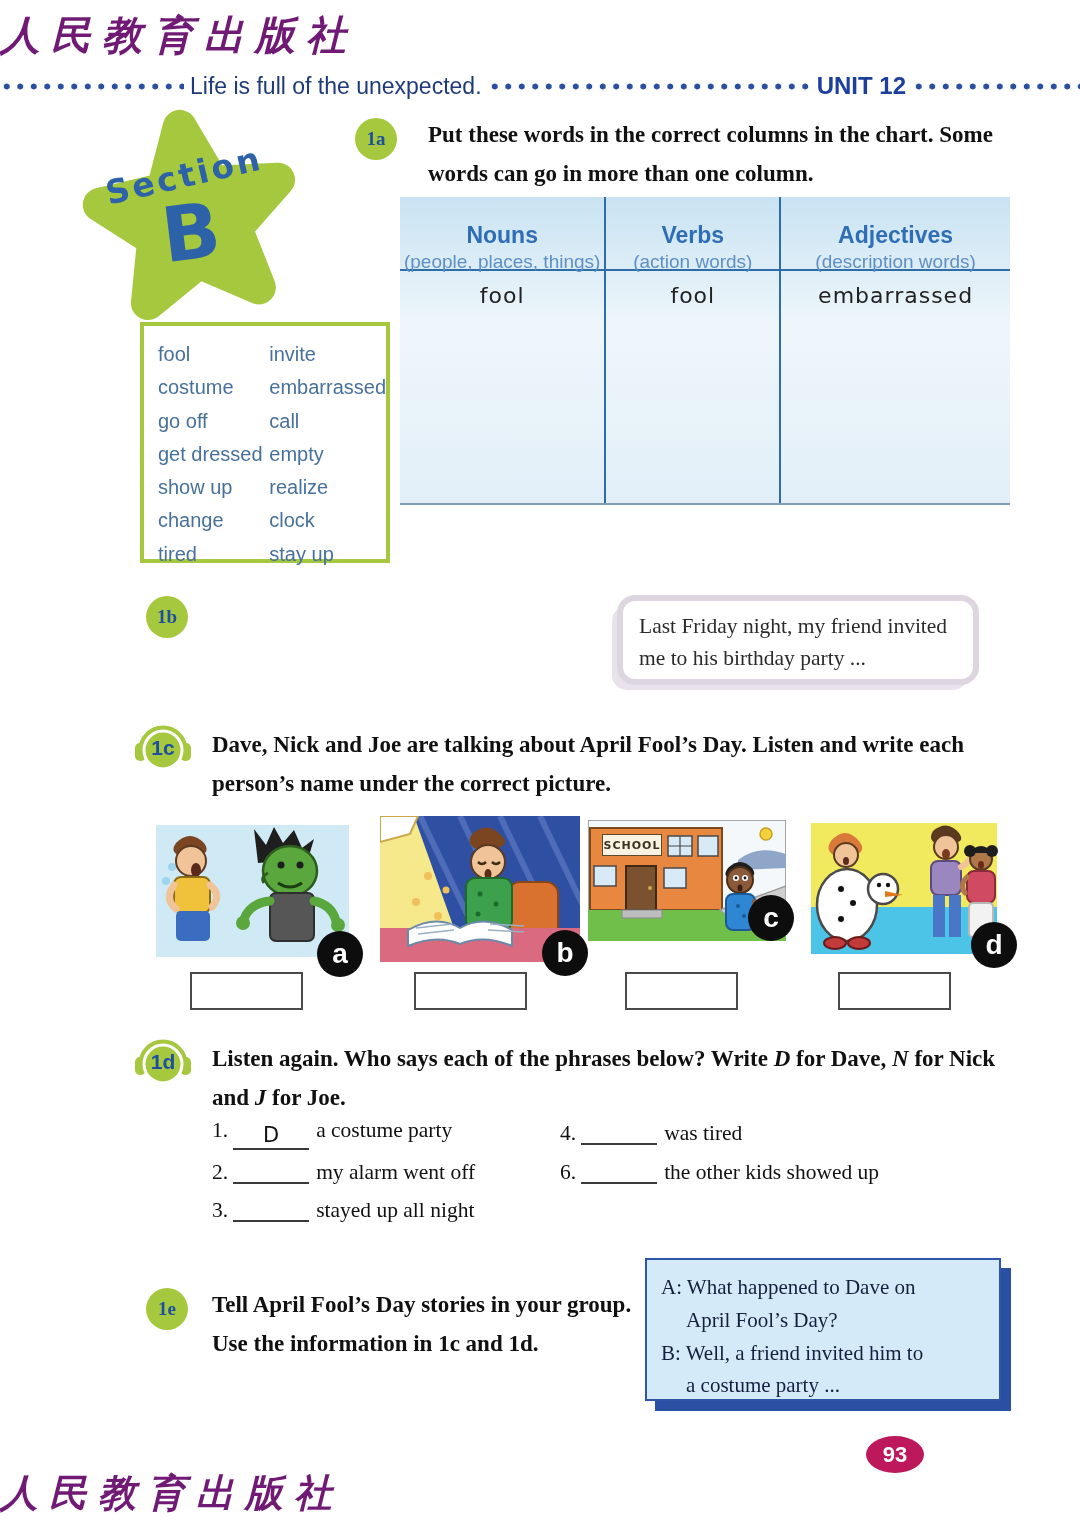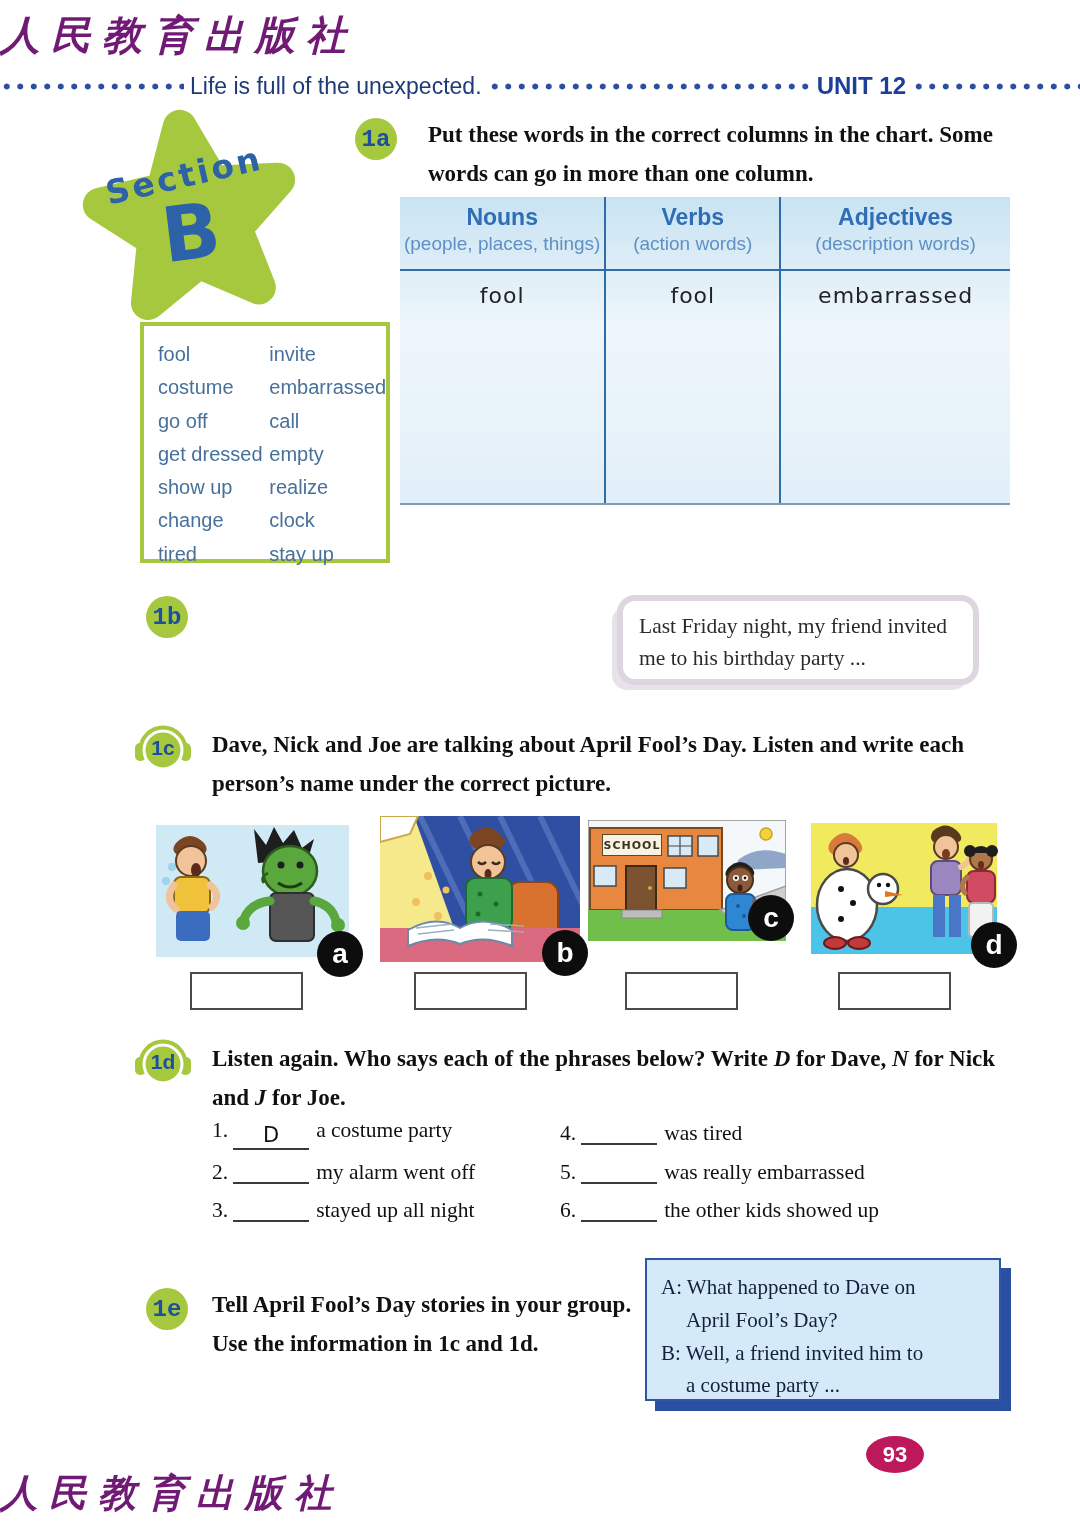--- a/index.html
+++ b/index.html
@@ -24,40 +24,40 @@
 
   
   .star-wrap{position:absolute;left:70px;top:96px;width:244px;height:240px;}
   .star-word{position:absolute;left:34px;top:60px;transform:rotate(-13deg);
              font-family:"DejaVu Sans",sans-serif;font-weight:bold;font-size:33px;color:#2d62a8;letter-spacing:3px;}
   .star-letter{position:absolute;left:92px;top:92px;transform:rotate(-7deg);
                font-family:"DejaVu Sans",sans-serif;font-weight:bold;font-size:76px;color:#2d62a8;}
 
   
   .badge{position:absolute;width:42px;height:42px;border-radius:50%;background:#a6c83e;
-         color:#1d4f9e;font-family:Liberation Mono, monospace;font-weight:bold;font-size:24px;
+         color:#1d4f9e;font-family:Liberation Serif, serif;font-weight:bold;font-size:19px;
          display:flex;align-items:center;justify-content:center;text-align:right;}
   .badge-hp{position:absolute;width:60px;height:56px;}
   .badge-hp .hp-label{position:absolute;left:0;top:10px;width:60px;height:40px;
         display:flex;align-items:center;justify-content:center;
         color:#1d4f9e;font-family:"Liberation Sans",sans-serif;font-weight:bold;font-size:21px;}
 
   
   .instr{position:absolute;font-weight:bold;font-size:23px;line-height:1.68;color:#101010;}
   .instr i{font-weight:bold;}
 
   
   .chart{position:absolute;left:400px;top:197px;width:610px;height:308px;display:flex;
          background:linear-gradient(180deg,#c9e3f2 0%,#eef6fb 42%,#e2eff8 100%);
          border-bottom:2px solid #7d9cb5;box-sizing:border-box;}
   .chart .col{display:flex;flex-direction:column;box-sizing:border-box;}
   .chart .col:nth-child(1){width:33.5%;}
   .chart .col:nth-child(2){width:29%;border-left:2px solid #2e6da8;border-right:2px solid #2e6da8;}
   .chart .col:nth-child(3){width:37.5%;}
-  .chart .hd{height:74px;border-bottom:2px solid #2e6da8;text-align:center;padding-top:7px;box-sizing:border-box;}
+  .chart .hd{height:74px;border-bottom:2px solid #2e6da8;text-align:center;padding-top:25px;box-sizing:border-box;}
   .chart .hd .t{font-family:"Liberation Sans",sans-serif;font-weight:bold;font-size:23px;color:#2f6db4;display:block;}
   .chart .hd .s{font-family:"Liberation Sans",sans-serif;font-size:19px;color:#5e90c6;display:block;margin-top:2px;}
   .chart .entry{text-align:center;padding-top:12px;font-size:22px;color:#222;}
   .hand{font-family:"DejaVu Sans",sans-serif;letter-spacing:1px;}
 
   
   .wordbox{position:absolute;left:140px;top:322px;width:250px;height:241px;background:#fff;
            border:4px solid #a6c83e;box-sizing:border-box;display:flex;padding:12px 0 0 14px;}
   .wordbox .wcol{display:flex;flex-direction:column;font-family:"Liberation Sans",sans-serif;
                  font-size:20px;color:#47719b;line-height:33.3px;}
@@ -340,23 +340,20 @@
       </div>
       <div class="li-row">
         <span>3.</span><span class="blank"></span><span>stayed up all night</span>
       </div>
     </div>
     <div class="li-col-right">
       <div class="li-row">
         <span>4.</span><span class="blank"></span><span>was tired</span>
       </div>
       <div class="li-row">
-        <span>5.</span><span class="blank"></span><span>was really embarrassed</span>
-      </div>
-      <div class="li-row">
         <span>6.</span><span class="blank"></span><span>the other kids showed up</span>
       </div>
     </div>
   </div>
 
   <div class="badge" style="left:146px;top:1288px;">1e</div>
   <div class="instr" style="left:212px;top:1286px;width:432px;">Tell April Fool’s Day stories in your group. Use the information in 1c and 1d.</div>
 
   <div class="dialog">
     <div>A: What happened to Dave on</div>

